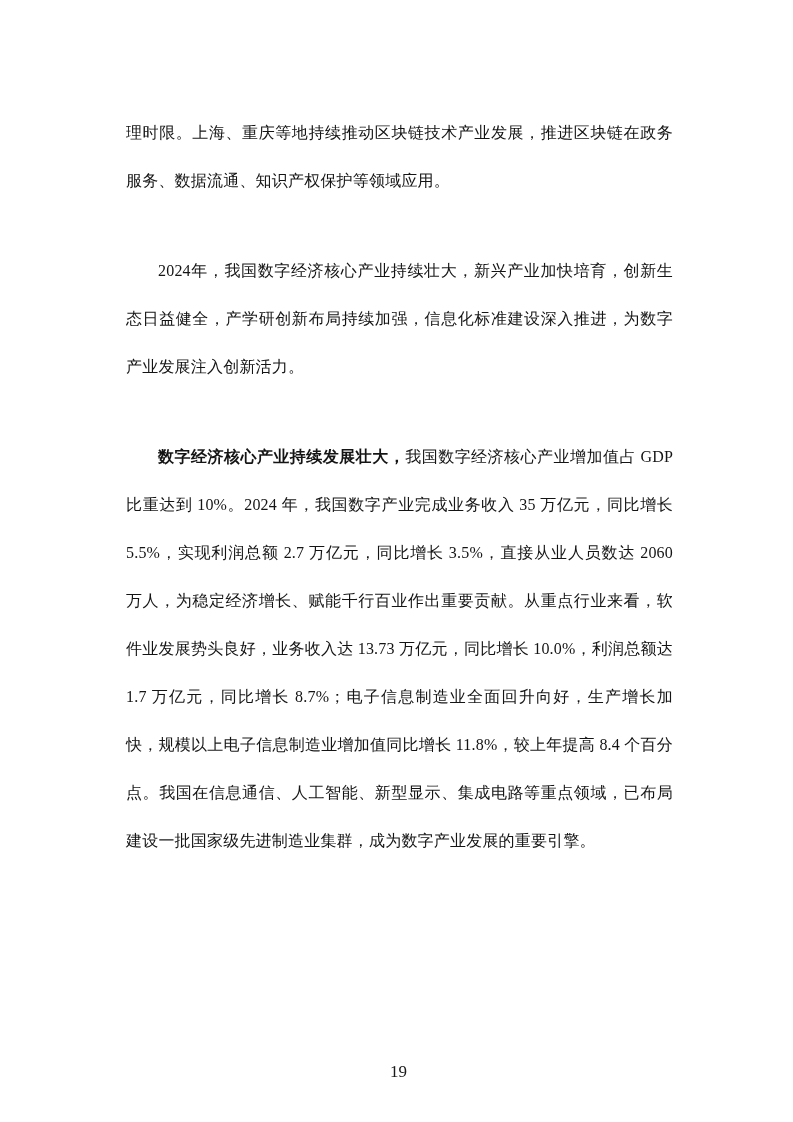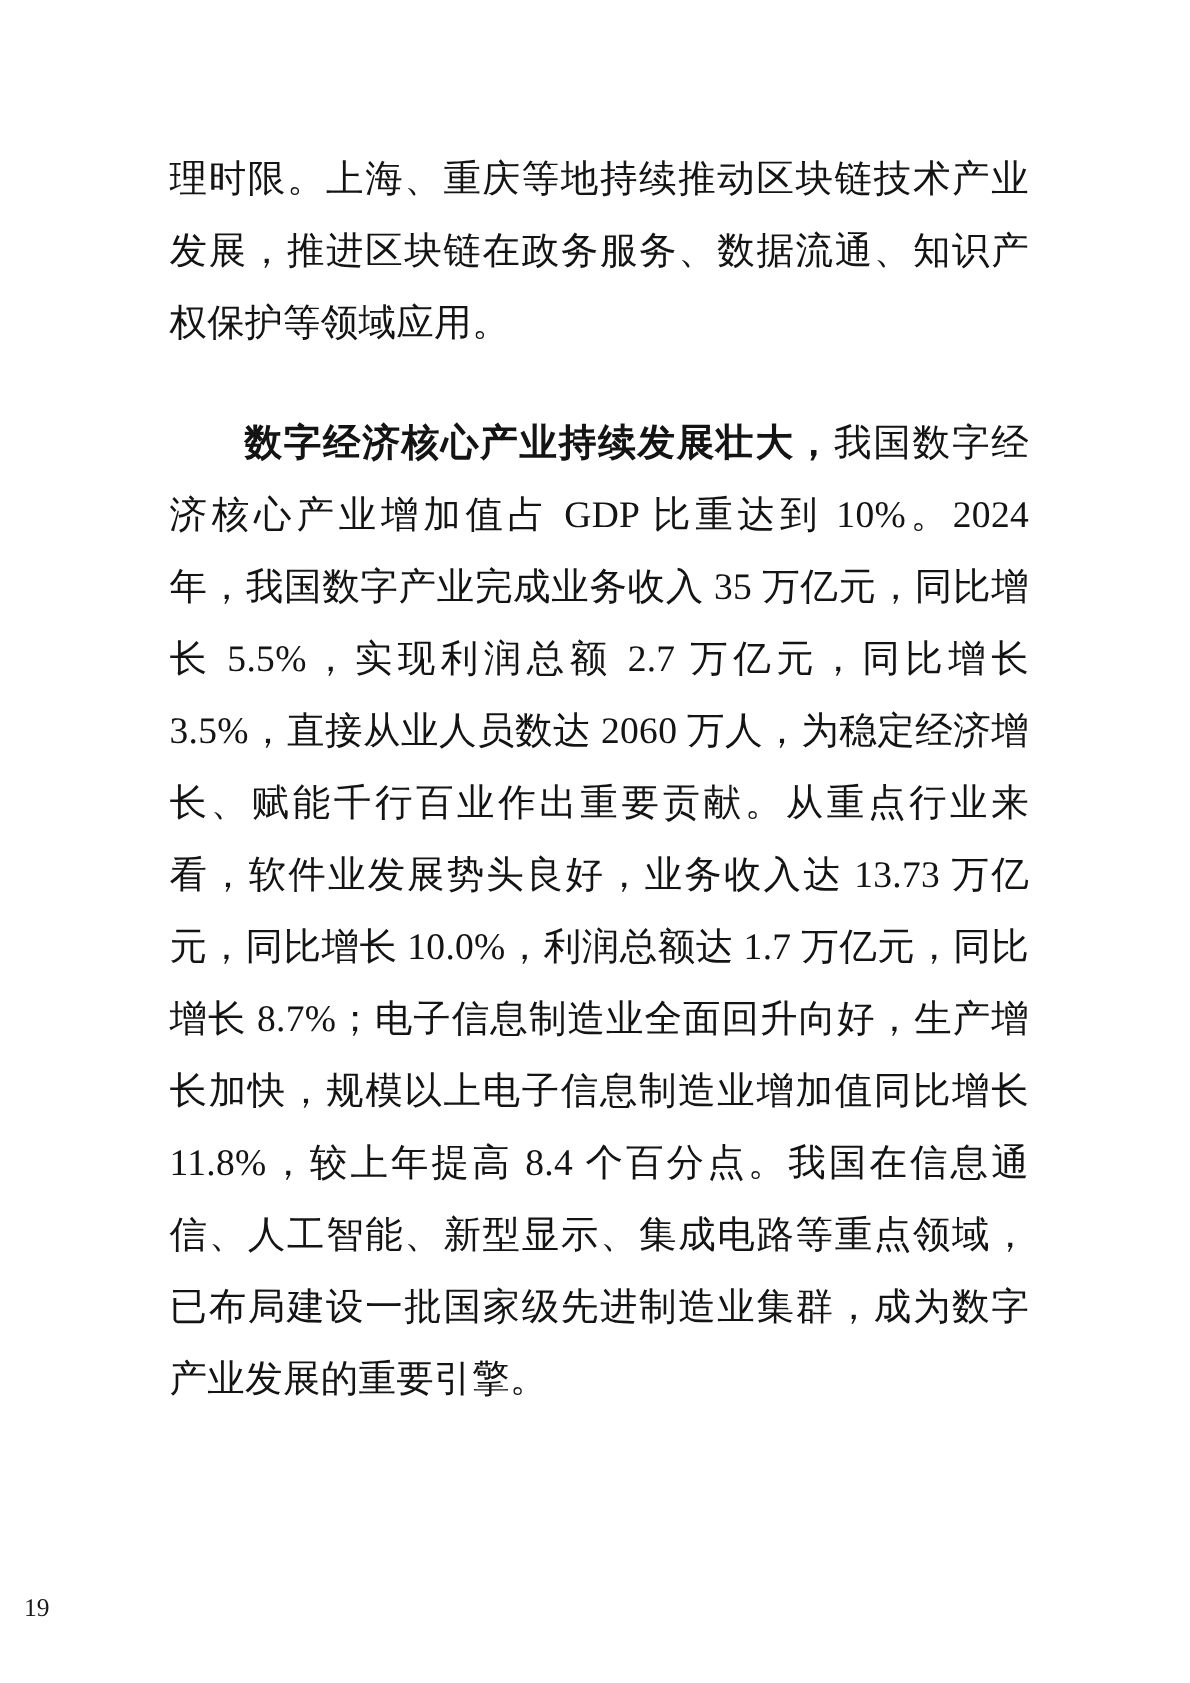--- a/index.html
+++ b/index.html
@@ -17,25 +17,25 @@
     font-family: "Liberation Serif", "DejaVu Serif", serif;
     color: #141414;
   }
   .content {
     position: absolute;
     left: 113px;
     top: 96px;
     width: 573px;
   }
   .para {
-    font-size: 25px;
+    font-size: 16px;
     line-height: 48px;
     text-align: justify;
     text-justify: inter-ideograph;
-    margin: 0;
+    margin: 13px;
     letter-spacing: 0.2px;
   }
   .indent2 {
     text-indent: 2em;
   }
   .heading {
     font-size: 23.5px;
     line-height: 48px;
     font-weight: bold;
     margin: 0;
@@ -47,42 +47,44 @@
     line-height: 48px;
     font-weight: bold;
     margin: 0;
     text-indent: 2em;
     letter-spacing: 0.4px;
   }
   .gap-sm { height: 8px; }
   .bold { font-weight: bold; }
   .pagenum {
     position: absolute;
-    left: 16px;
+    left: 4px;
     right: 0;
     top: 1062px;
+    text-align: center;
     font-size: 17px;
     font-family: "Liberation Serif", "DejaVu Serif", serif;
     color: #1a1a1a;
   }
 </style>
 </head>
 <body>
 
 <div class="page">
 
   <div class="content">
 
     <p class="para">理时限。上海、重庆等地持续推动区块链技术产业发展，推进区块链在政务服务、数据流通、知识产权保护等领域应用。</p>
 
     <div class="gap-sm"></div>
 
 
     <div class="gap-sm"></div>
 
+    <p class="para indent2">2024年，我国数字经济核心产业持续壮大，新兴产业加快培育，创新生态日益健全，产学研创新布局持续加强，信息化标准建设深入推进，为数字产业发展注入创新活力。</p>
 
     <div class="gap-sm"></div>
 
 
     <div class="gap-sm"></div>
 
     <p class="para indent2"><span class="bold">数字经济核心产业持续发展壮大，</span><span>我国数字经济核心产业增加值占 GDP 比重达到 10%。2024 年，我国数字产业完成业务收入 35 万亿元，同比增长 5.5%，实现利润总额 2.7 万亿元，同比增长 3.5%，直接从业人员数达 2060 万人，为稳定经济增长、赋能千行百业作出重要贡献。从重点行业来看，软件业发展势头良好，业务收入达 13.73 万亿元，同比增长 10.0%，利润总额达 1.7 万亿元，同比增长 8.7%；电子信息制造业全面回升向好，生产增长加快，规模以上电子信息制造业增加值同比增长 11.8%，较上年提高 8.4 个百分点。我国在信息通信、人工智能、新型显示、集成电路等重点领域，已布局建设一批国家级先进制造业集群，成为数字产业发展的重要引擎。</span></p>
 
   </div>
 

